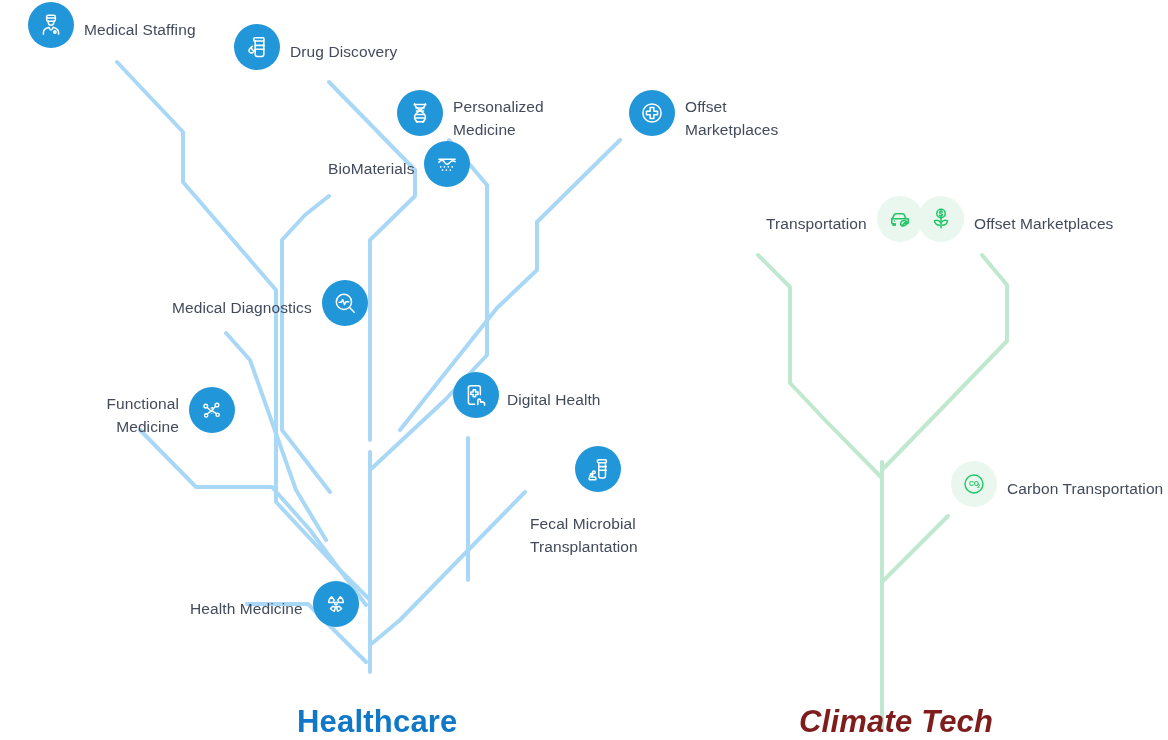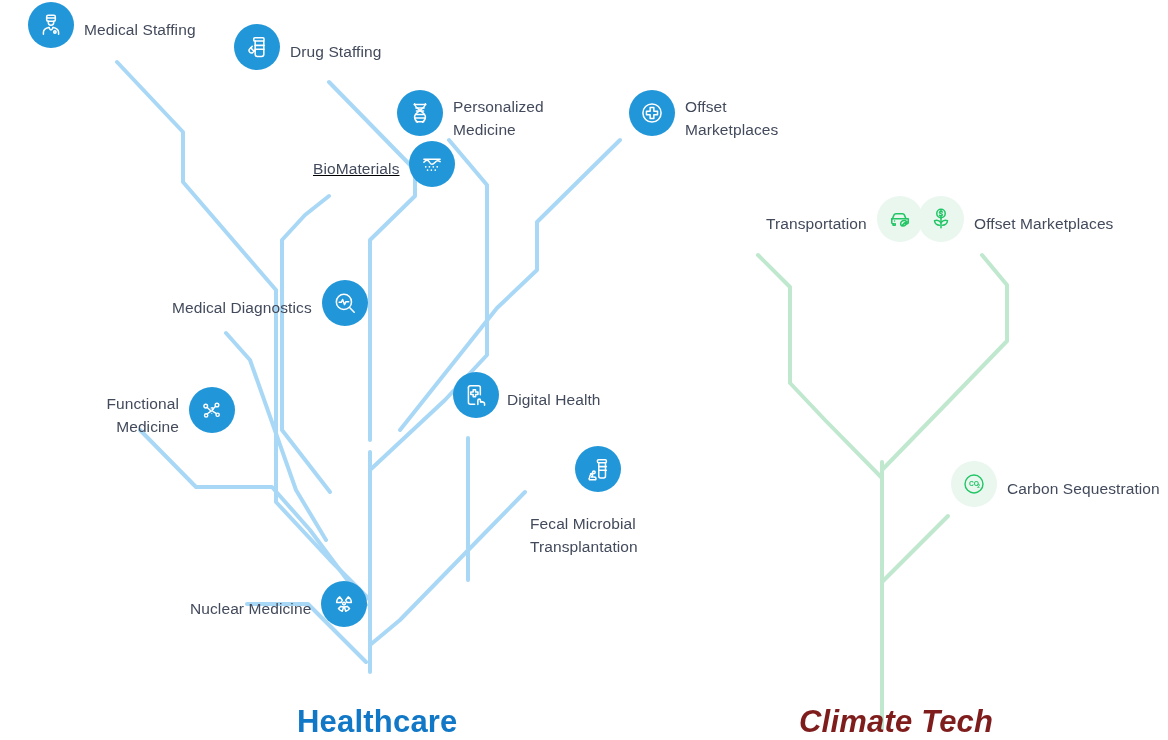--- a/index.html
+++ b/index.html
@@ -135,21 +135,21 @@
     <span class="bubble blue">
       <svg width="26" height="26" viewBox="0 0 24 24" fill="none" stroke="#ffffff" stroke-width="1.4" stroke-linecap="round" stroke-linejoin="round">
         <rect x="9" y="3.5" width="9.5" height="3" rx="1"></rect>
         <path d="M10.3 6.5v12.2a2 2 0 0 0 2 2h4a2 2 0 0 0 2-2V6.5"></path>
         <path d="M10.3 10.5h8.2"></path>
         <path d="M10.3 14h8.2"></path>
         <path d="M7.6 11.4l-2.4 2.4a2.2 2.2 0 0 0 3.1 3.1l2.4-2.4"></path>
         <path d="M6.2 12.8l3.1 3.1"></path>
       </svg>
     </span>
-    <span class="label">Drug Staffing</span>
+    <span class="label">Drug Discovery</span>
   </div>
 
   <div class="node right-label" style="left:397px; top:85px;">
     <span class="bubble blue">
       <svg width="26" height="26" viewBox="0 0 24 24" fill="none" stroke="#ffffff" stroke-width="1.4" stroke-linecap="round" stroke-linejoin="round">
         <path d="M7 3.5c0 5 10 7 10 12 0 3-1.6 4.3-2.6 5"></path>
         <path d="M17 3.5c0 5-10 7-10 12 0 3 1.6 4.3 2.6 5"></path>
         <path d="M6.6 4.2h10.8"></path>
         <path d="M8.2 7.3h7.6"></path>
         <path d="M8.7 10.2h6.6"></path>
@@ -164,21 +164,21 @@
   <div class="node right-label" style="left:629px; top:85px;">
     <span class="bubble blue">
       <svg width="26" height="26" viewBox="0 0 24 24" fill="none" stroke="#ffffff" stroke-width="1.4" stroke-linecap="round" stroke-linejoin="round">
         <circle cx="12" cy="12" r="8.4"></circle>
         <path d="M10.3 6.9h3.4v3.4h3.4v3.4h-3.4v3.4h-3.4v-3.4H6.9v-3.4h3.4z"></path>
       </svg>
     </span>
     <span class="label two-line">Offset Marketplaces</span>
   </div>
 
-  <div class="node left-label" style="left:313px; top:141px;text-decoration:underline;">
+  <div class="node left-label" style="left:328px; top:141px;">
     <span class="bubble blue">
       <svg width="26" height="26" viewBox="0 0 24 24" fill="none" stroke="#ffffff" stroke-width="1.4" stroke-linecap="round" stroke-linejoin="round">
         <path d="M4.5 7.6h15"></path>
         <path d="M4.5 10.4c2-2.4 4-2.4 5.2 0 1.2 2.4 3.1 2.4 5.2 0 1.3-1.6 2.7-2 4.6-.6"></path>
         <circle cx="6.2" cy="14.6" r=".8" fill="#ffffff" stroke="none"></circle>
         <circle cx="9.6" cy="14.6" r=".8" fill="#ffffff" stroke="none"></circle>
         <circle cx="13.2" cy="14.6" r=".8" fill="#ffffff" stroke="none"></circle>
         <circle cx="16.8" cy="14.6" r=".8" fill="#ffffff" stroke="none"></circle>
         <circle cx="7.9" cy="17.6" r=".8" fill="#ffffff" stroke="none"></circle>
         <circle cx="11.4" cy="17.6" r=".8" fill="#ffffff" stroke="none"></circle>
@@ -248,21 +248,21 @@
   <div class="node left-label" style="left:190px; top:581px;">
     <span class="bubble blue">
       <svg width="26" height="26" viewBox="0 0 24 24" fill="none" stroke="#ffffff" stroke-width="1.4" stroke-linecap="round" stroke-linejoin="round">
         <path d="M8.1 5.4c-1.8 1.2-2.9 3.2-2.9 5.3h4.2c0-.8.4-1.6 1-2.1z"></path>
         <path d="M15.9 5.4c1.8 1.2 2.9 3.2 2.9 5.3h-4.2c0-.8-.4-1.6-1-2.1z"></path>
         <path d="M9.1 14.1c.8.5 1.8.5 2.6.6l-1.3 4a6.4 6.4 0 0 1-3.5-2.4z"></path>
         <path d="M14.9 14.1c-.8.5-1.8.5-2.6.6l1.3 4a6.4 6.4 0 0 0 3.5-2.4z"></path>
         <circle cx="12" cy="11.6" r="1.3"></circle>
       </svg>
     </span>
-    <span class="label">Nuclear Medicine</span>
+    <span class="label">Health Medicine</span>
   </div>
 
   <div class="tree-title healthcare" style="left:297px; top:704px;">Healthcare</div>
 
   <div class="node left-label" style="left:766px; top:196px;">
     <span class="bubble green">
       <svg width="26" height="26" viewBox="0 0 24 24" fill="none" stroke="#22c565" stroke-width="1.4" stroke-linecap="round" stroke-linejoin="round">
         <path d="M5 11.8l1.5-3.6a1.8 1.8 0 0 1 1.7-1.1h6.1a1.8 1.8 0 0 1 1.7 1.1l1.5 3.6"></path>
         <path d="M4.4 11.8h15.2v3.6a.9.9 0 0 1-.9.9h-2.2"></path>
         <path d="M4.4 11.8v3.6a.9.9 0 0 0 .9.9h1.3"></path>
@@ -291,18 +291,18 @@
   </div>
 
   <div class="node right-label" style="left:951px; top:461px;">
     <span class="bubble green">
       <svg width="26" height="26" viewBox="0 0 24 24" fill="none" stroke="#22c565" stroke-width="1.3" stroke-linecap="round" stroke-linejoin="round">
         <circle cx="12" cy="12" r="8.3"></circle>
         <text x="12" y="14.3" text-anchor="middle" font-family="'Liberation Sans', sans-serif" font-size="6.2" font-weight="bold" fill="#22c565" stroke="none">CO</text>
         <text x="16.2" y="15.6" text-anchor="middle" font-family="'Liberation Sans', sans-serif" font-size="4.4" font-weight="bold" fill="#22c565" stroke="none">2</text>
       </svg>
     </span>
-    <span class="label">Carbon Sequestration</span>
+    <span class="label">Carbon Transportation</span>
   </div>
 
   <div class="tree-title climate" style="left:799px; top:704px;">Climate Tech</div>
 
 </div>
 
 </body></html>

